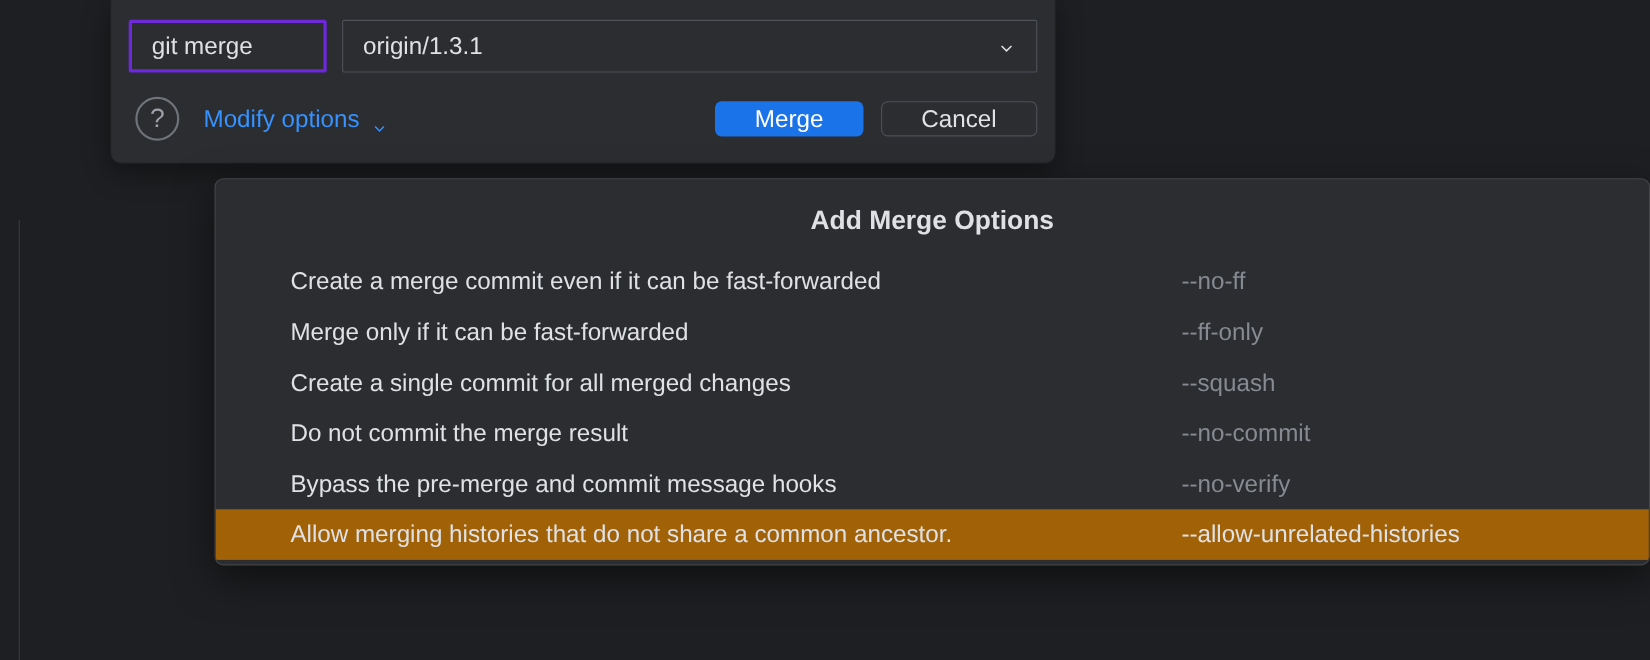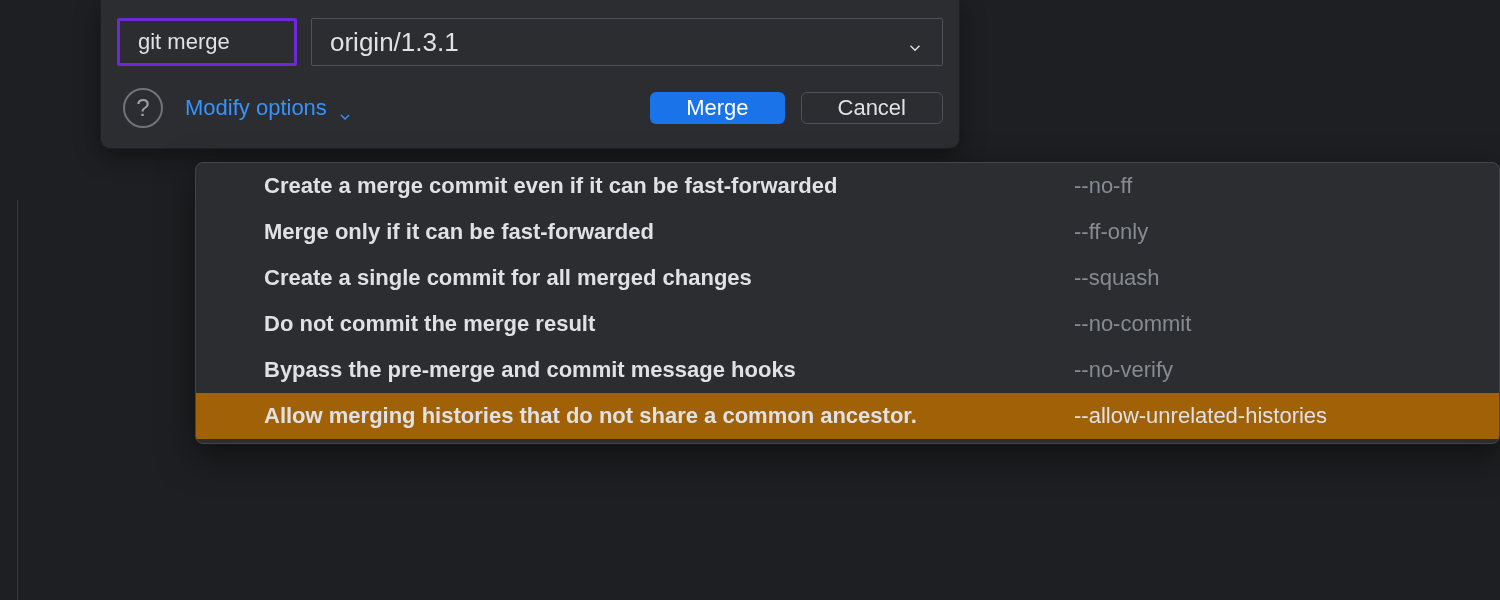--- a/index.html
+++ b/index.html
@@ -43,21 +43,21 @@
       height: 48px;
       display: flex;
       align-items: center;
       min-width: 180px;
     }
     .branch-select {
       flex: 1;
       border: 1px solid #4e5157;
       padding: 8px 18px;
       color: #dfe1e5;
-      font-size: 26px;
+      font-size: 22px;
       border-radius: 2px;
       height: 48px;
       display: flex;
       align-items: center;
       justify-content: space-between;
     }
     .chevron-down {
       width: 18px;
       height: 18px;
     }
@@ -151,21 +151,20 @@
     .option-row {
       display: flex;
       align-items: center;
       padding: 10px 30px 10px 68px;
       font-size: 22px;
       color: #dfe1e5;
       cursor: pointer;
     }
     .option-row .desc {
       flex: 0 0 810px;
-      font-weight: bold;
     }
     .option-row .flag {
       color: #868a91;
     }
     .option-row.selected {
       background: #a16207;
     }
     .option-row.selected .flag {
       color: #dfe1e5;
     }
@@ -213,20 +212,21 @@
     <div class="btn btn-primary">
       <span>Merge</span>
     </div>
     <div class="btn btn-secondary">
       <span>Cancel</span>
     </div>
   </div>
 </div>
 
 <div class="popup">
+  <div class="popup-title">Add Merge Options</div>
   <div class="options-list">
       <div class="option-row">
         <span class="desc">Create a merge commit even if it can be fast-forwarded</span>
         <span class="flag">--no-ff</span>
       </div>
       <div class="option-row">
         <span class="desc">Merge only if it can be fast-forwarded</span>
         <span class="flag">--ff-only</span>
       </div>
       <div class="option-row">

